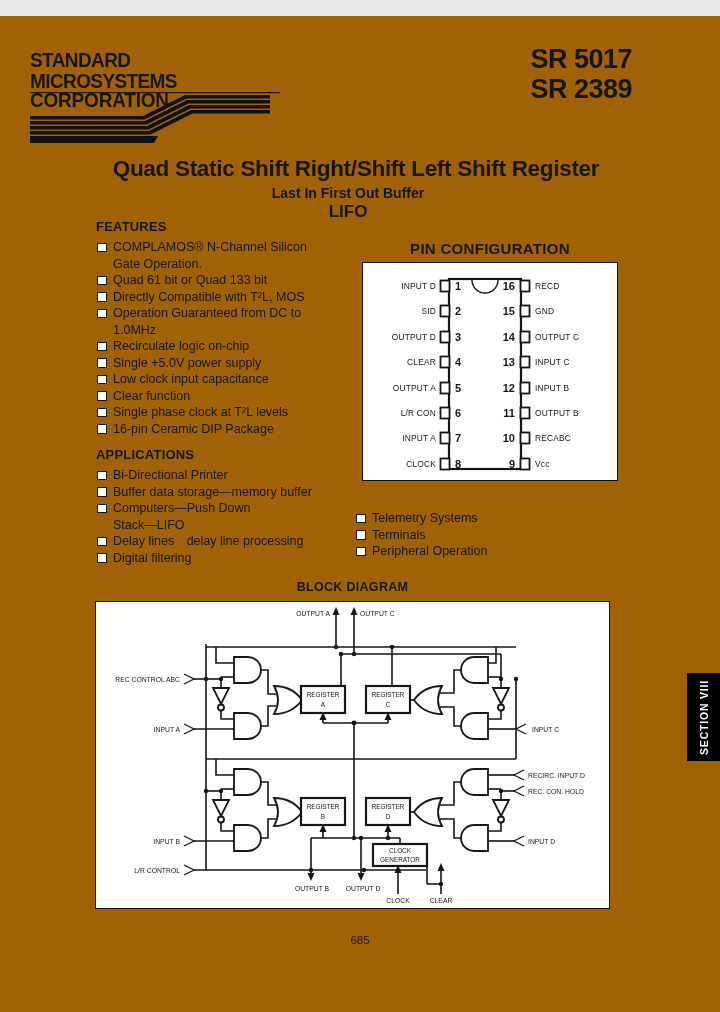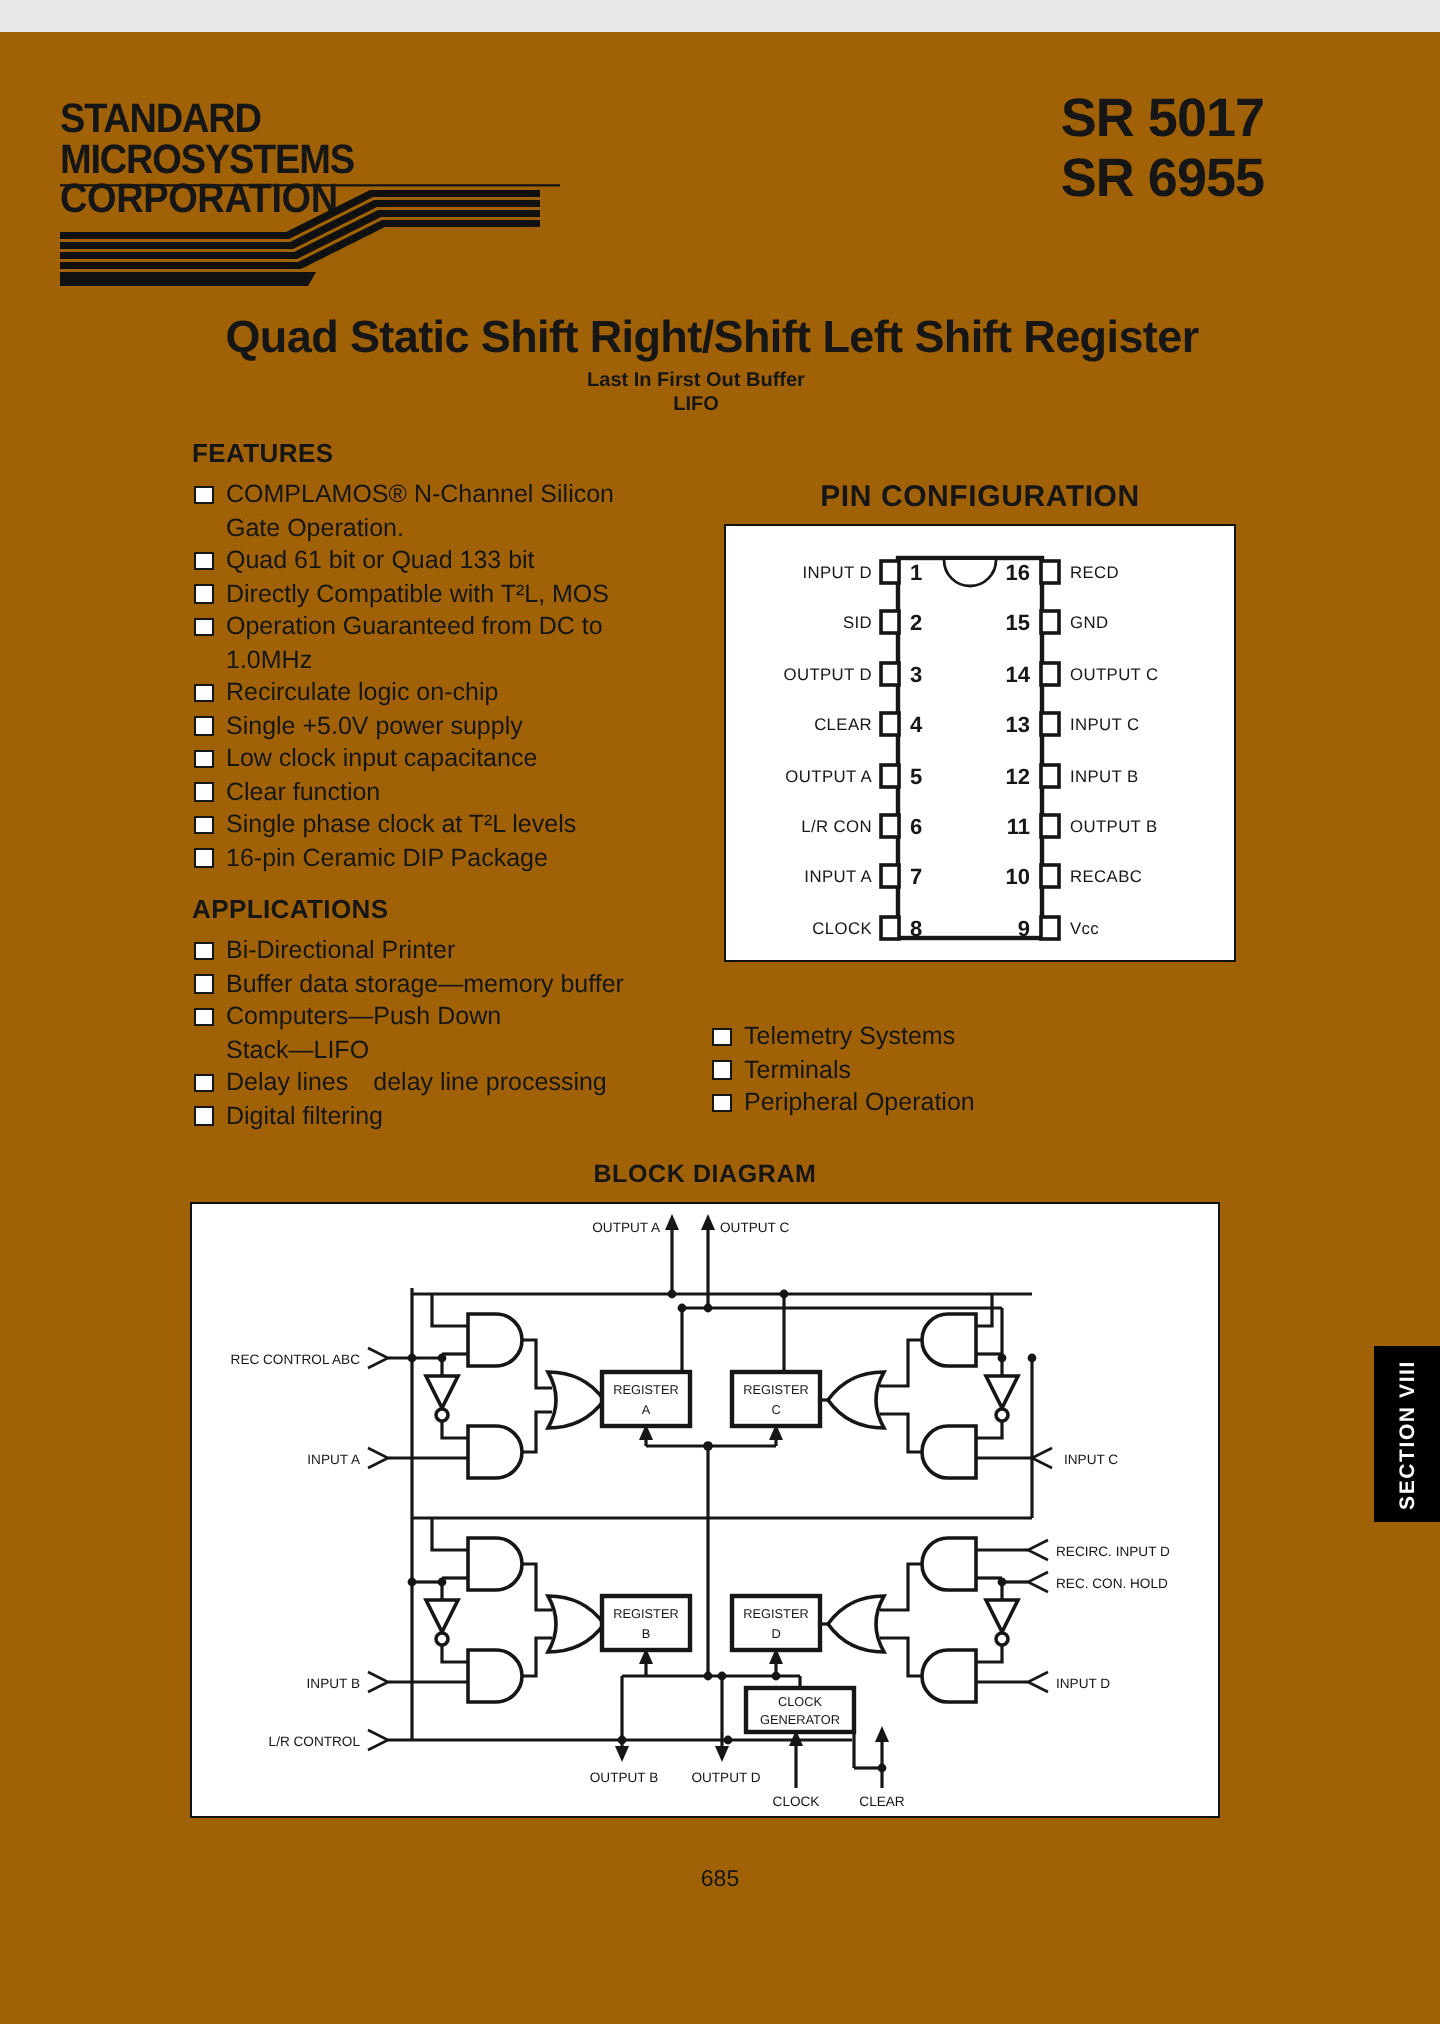--- a/index.html
+++ b/index.html
@@ -21,22 +21,22 @@
     transform:scaleY(1.08); transform-origin:top left;
   }
   .logo-swoosh { position:absolute; left:0; top:39px; }
   .part-numbers {
     position:absolute; right:88px; top:28px; text-align:right;
     font-size:27px; font-weight:700; letter-spacing:-0.5px; line-height:1.12;
   }
   
   .title-block { position:absolute; left:0; right:24px; top:140px; text-align:center; }
   .title-main { font-size:22.5px; font-weight:700; letter-spacing:-0.3px;padding-left:16px; }
-  .title-sub  { font-size:10px;   font-weight:700; margin-top:3px; }
-  .title-sub2 { font-size:10px;   font-weight:700; margin-top:1px; }
+  .title-sub  { font-size:14px;   font-weight:700; margin-top:3px; }
+  .title-sub2 { font-size:17px;   font-weight:700; margin-top:1px; }
   
   .sec-heading { font-size:13px; font-weight:700; letter-spacing:0.2px; margin:0 0 5px 0; }
   .features { position:absolute; left:96px; top:203px; width:272px; }
   .applications { position:absolute; left:96px; top:431px; width:286px; }
   .apps-right { position:absolute; left:355px; top:494px; width:220px; }
   ul.plist { list-style:none; margin:0; padding:0; font-size:12.5px; line-height:16.5px; }
   ul.plist li { position:relative; padding-left:17px; white-space:pre-line; margin:0; }
   .cb {
     position:absolute; left:1px; top:3.5px; width:7.5px; height:7.5px;
     border:1.4px solid #161616; background:#fff;
@@ -96,21 +96,21 @@
         <path d="M240 11 H157 L115 32 H0 V35.5 H116.5 L158.5 14.5 H240 Z"></path>
         <path d="M240 16 H159 L117 37 H0 V40.5 H118.5 L160.5 19.5 H240 Z"></path>
         <path d="M240 21 H161 L119 42 H0 V45.5 H120.5 L162.5 24.5 H240 Z"></path>
         <path d="M128 47 H0 V54 H124 Z"></path>
       </g>
     </svg>
   </div>
 
   <div class="part-numbers">
     <div>SR 5017</div>
-    <div>SR 6955</div>
+    <div>SR 2389</div>
   </div>
 
   <div class="title-block">
     <div class="title-main">Quad Static Shift Right/Shift Left Shift Register</div>
     <div class="title-sub">Last In First Out Buffer</div>
     <div class="title-sub2">LIFO</div>
   </div>
 
   <div class="features">
     <div class="sec-heading">FEATURES</div>

